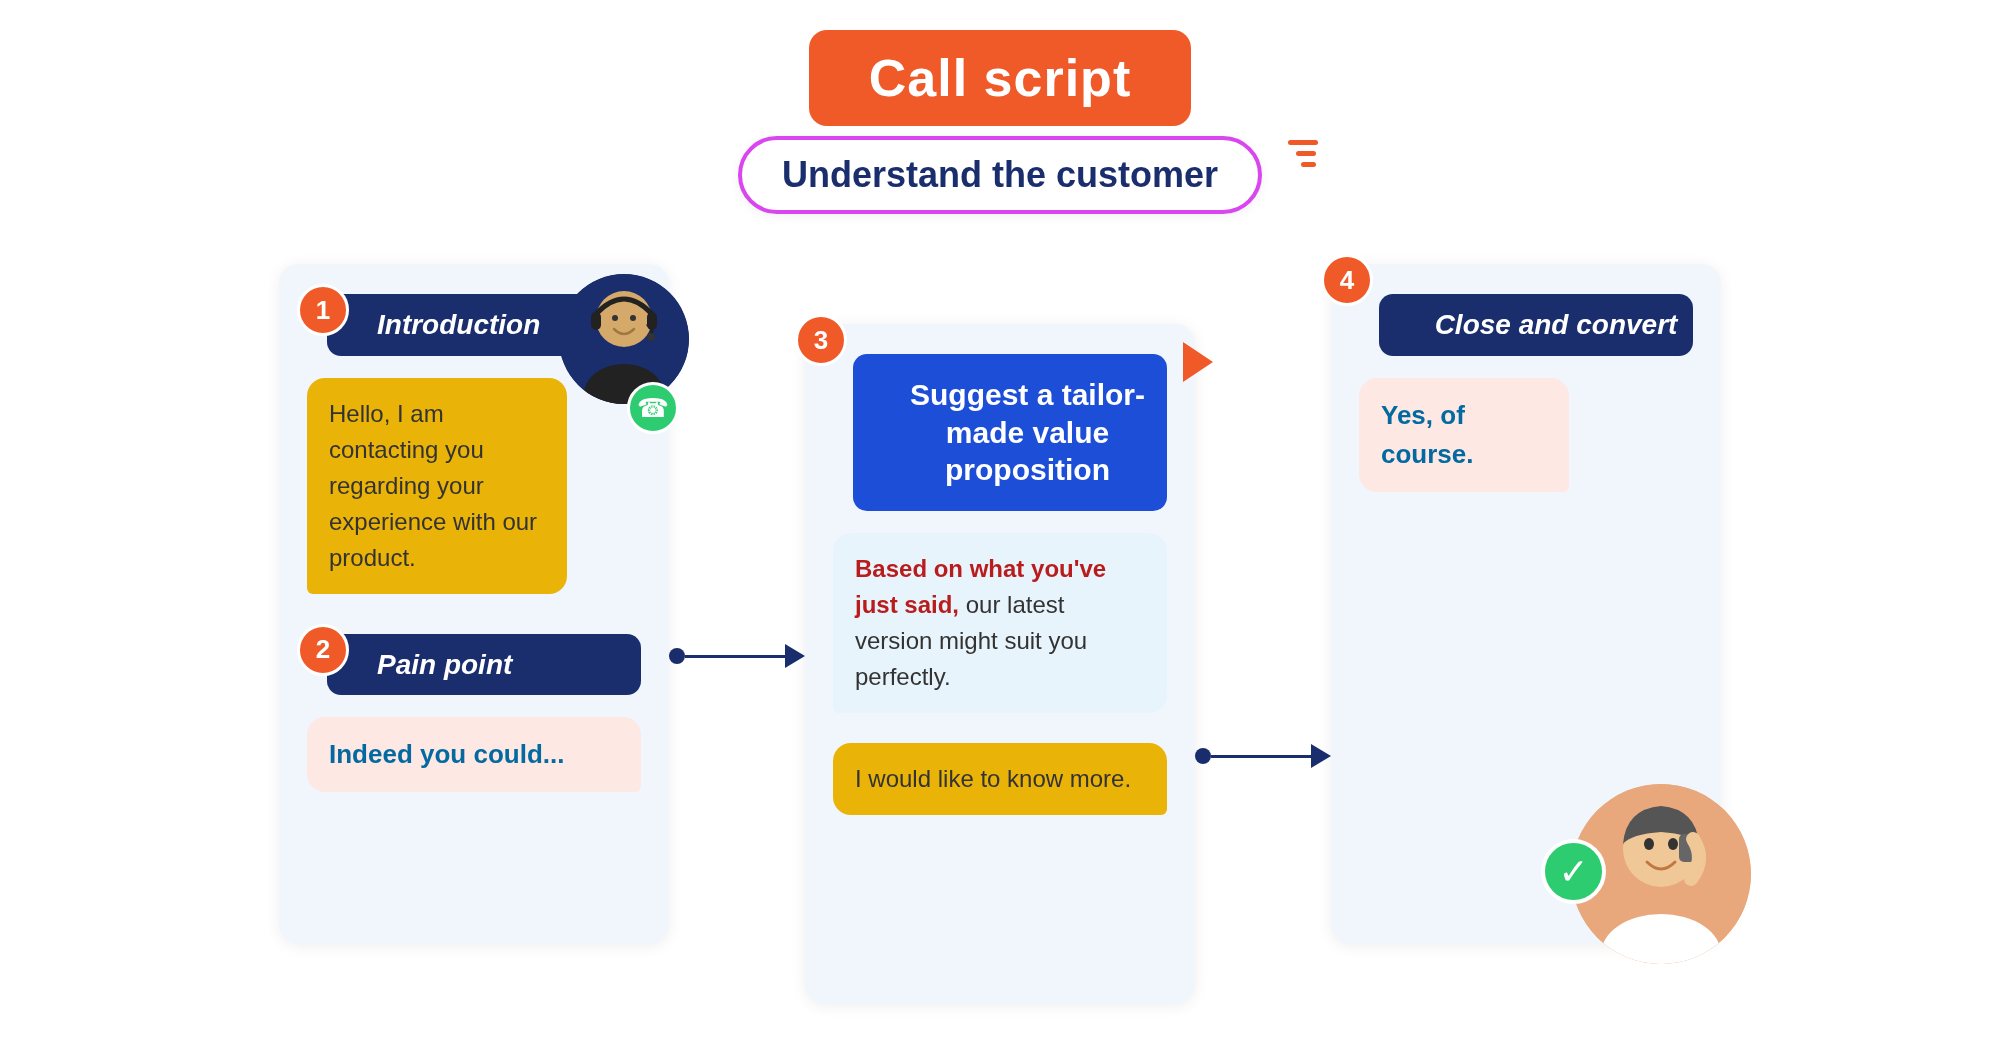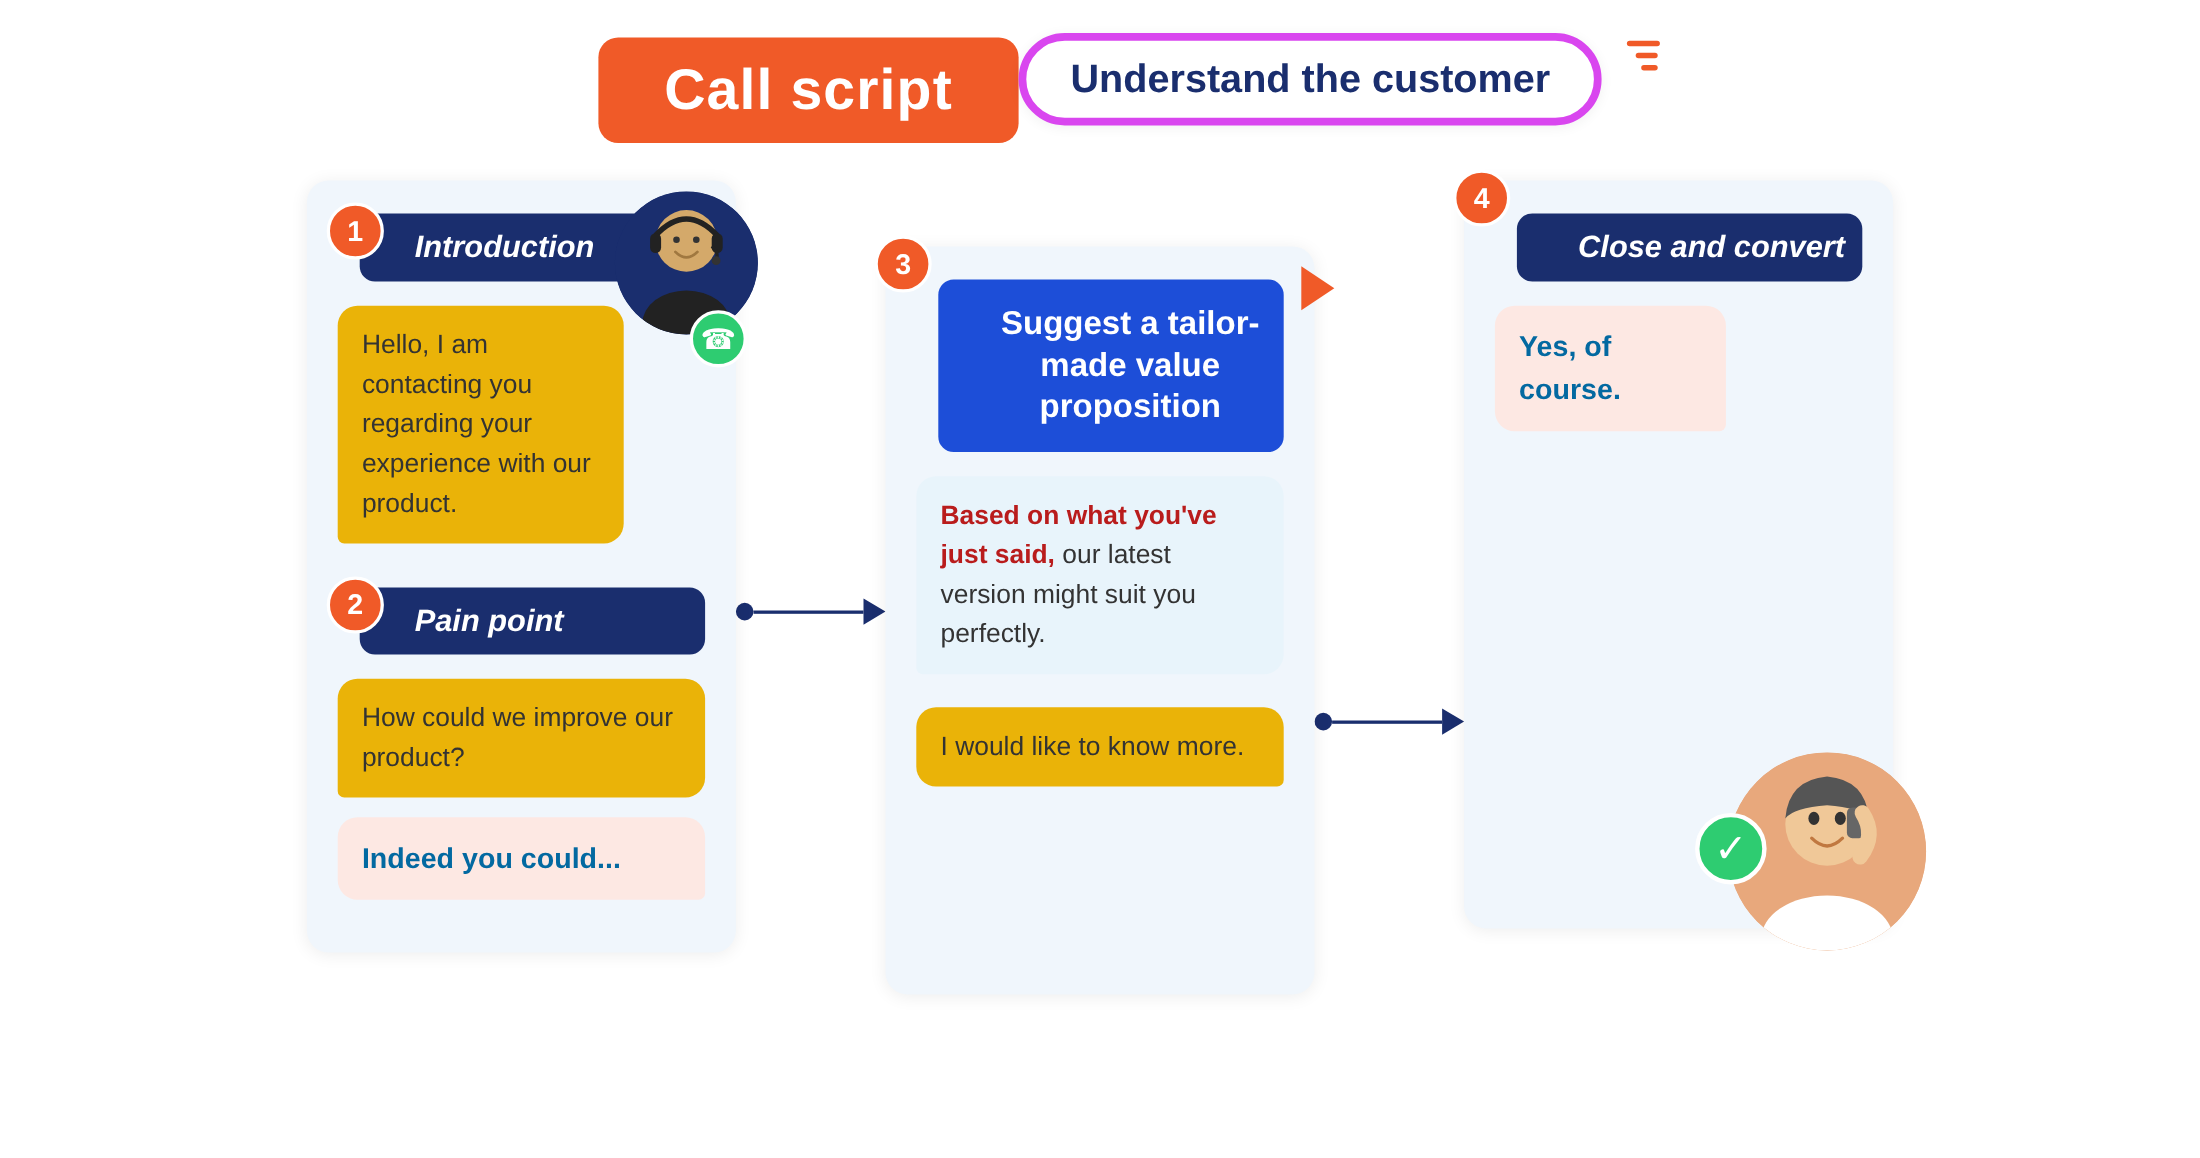--- a/index.html
+++ b/index.html
@@ -29,21 +29,21 @@
     }
 
     
     .subtitle-badge {
       background: #fff;
       color: #1a2e6e;
       font-size: 36px;
       font-weight: 800;
       padding: 14px 40px;
       border-radius: 50px;
-      border: 7px solid #d946ef;
+      border: 4px solid #d946ef;
       box-shadow: 0 2px 12px rgba(0,0,0,0.06);
       margin-bottom: 30px;
       position: relative;
     }
     .subtitle-badge::after {
       content: '';
       position: absolute;
       right: -40px;
       top: 50%;
       transform: translateY(-50%);
@@ -285,20 +285,21 @@
       font-weight: 900;
       margin-bottom: 22px;
       margin-left: 20px;
       line-height: 1.25;
       text-align: center;
     }
 
     
     .header-area {
       display: flex;
+      flex-direction: column;
       align-items: center;
       margin-bottom: 10px;
       position: relative;
     }
 
     .card-section-header {
       position: relative;
       margin-bottom: 20px;
     }
 
@@ -367,23 +368,20 @@
       <span>Hello, I am contacting you regarding your experience with our product.</span>
     </div>
 
     <div class="card-section-header step2-header">
       <div class="step-badge">
         <span>2</span>
       </div>
       <div class="section-title">Pain point</div>
     </div>
 
-    <div class="bubble bubble-white">
-      <span>How could we improve our product?</span>
-    </div>
     <div class="bubble bubble-pink bubble-customer">
       <span>Indeed you could...</span>
     </div>
   </div>
 
   <div class="connector">
     <div class="connector-dot"></div>
     <div class="connector-line" style="width:100px;"></div>
     <div class="connector-arrow"></div>
   </div>

